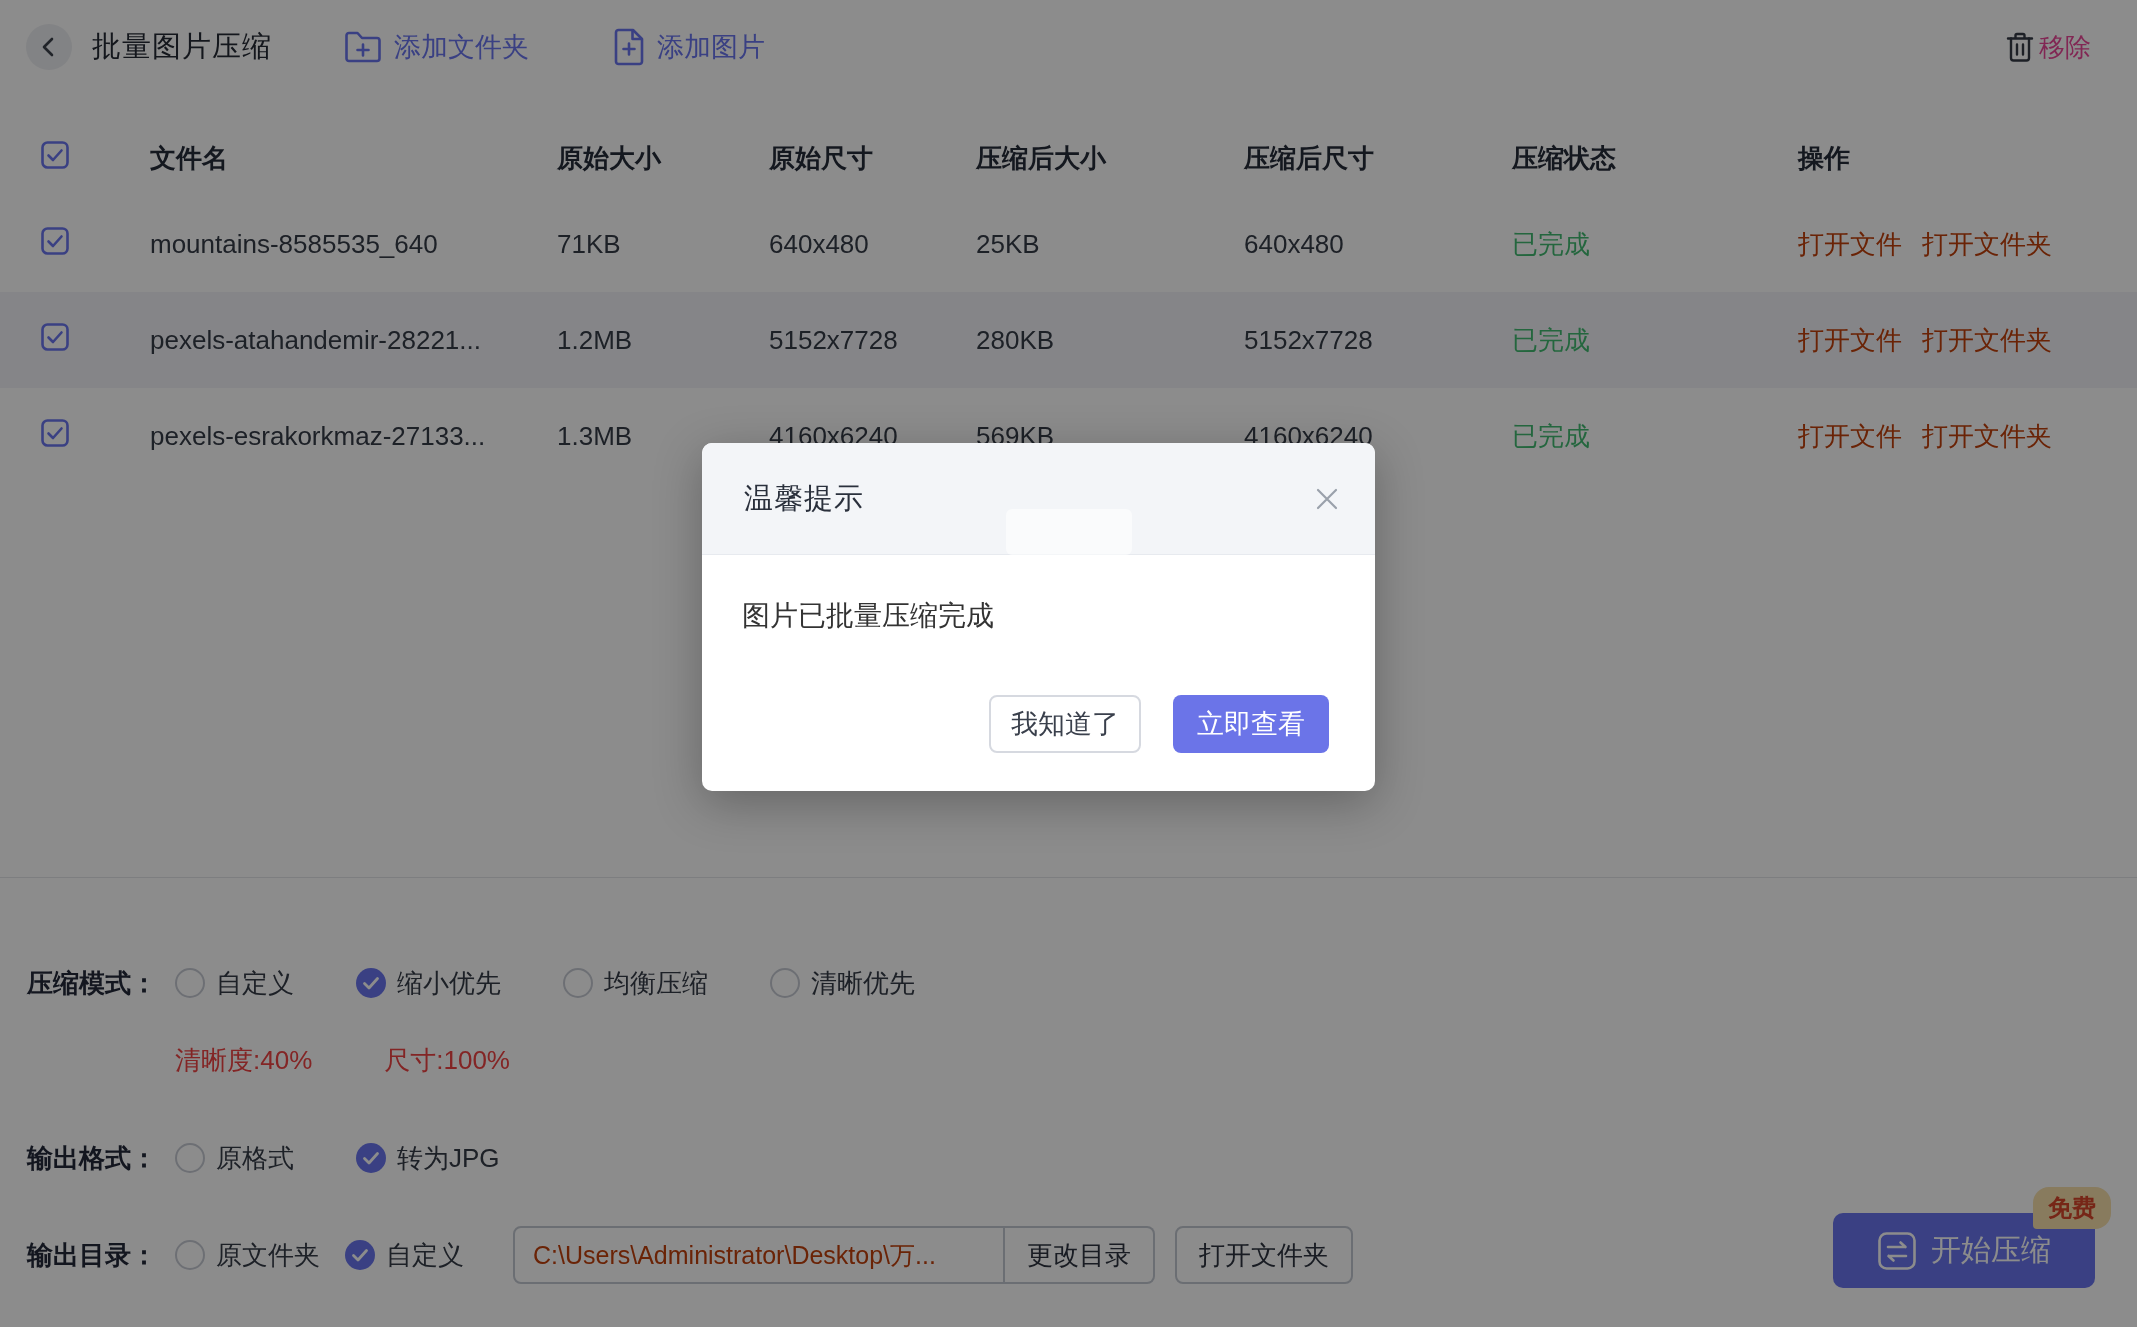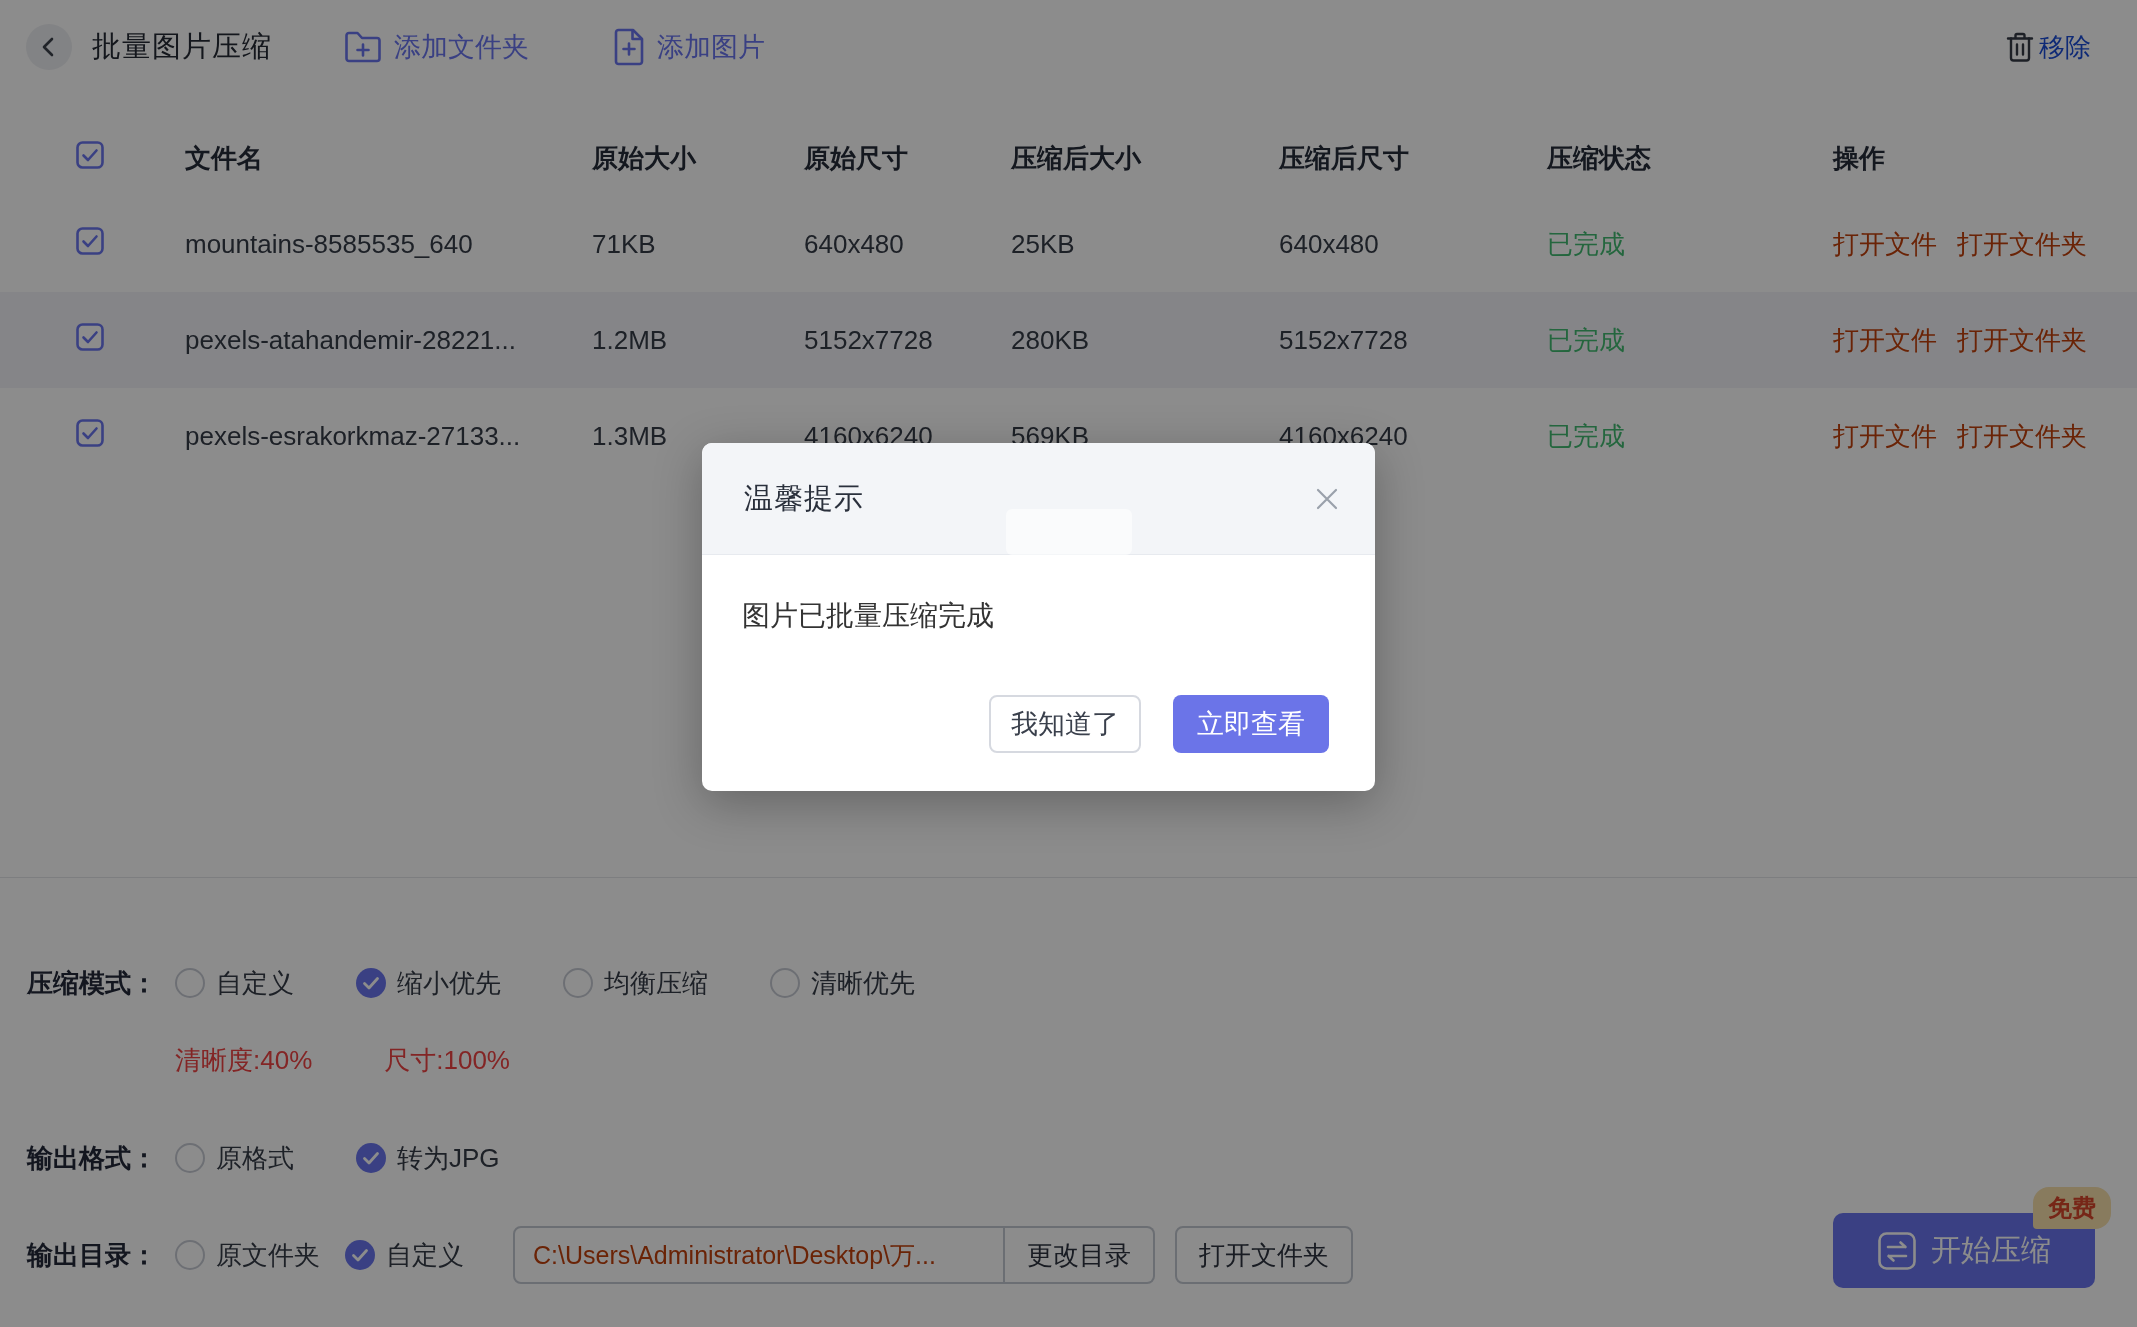--- a/index.html
+++ b/index.html
@@ -8,24 +8,24 @@
     background:#ffffff;color:#333;
     font-family:"Liberation Sans","DejaVu Sans",sans-serif;
   }
   
   .topbar{position:absolute;left:26px;top:24px;right:46px;display:flex;align-items:center}
   .back-btn{width:46px;height:46px;border-radius:50%;background:#edeff2;display:flex;align-items:center;justify-content:center;flex:0 0 auto;cursor:pointer}
   .page-title{font-size:29px;font-weight:500;color:#262b35;margin-left:20px;letter-spacing:1px}
   .tool-btn{display:flex;align-items:center;gap:10px;color:#6A76EE;font-size:27px;cursor:pointer}
   .add-folder{margin-left:70px}
   .add-image{margin-left:82px}
-  .remove-btn{margin-left:auto;display:flex;align-items:center;gap:3px;color:#1d4ed8;font-size:26px;cursor:pointer}
+  .remove-btn{margin-left:auto;display:flex;align-items:center;gap:3px;color:#ec4899;font-size:26px;cursor:pointer}
   
   .table{position:absolute;left:0;top:120px;width:2137px}
-  .trow{display:grid;grid-template-columns:109px 407px 212px 207px 268px 268px 286px 1fr;align-items:center;padding-left:76px;height:96px;font-size:26px;color:#363c48}
+  .trow{display:grid;grid-template-columns:109px 407px 212px 207px 268px 268px 286px 1fr;align-items:center;padding-left:41px;height:96px;font-size:26px;color:#363c48}
   .trow.head{height:76px;font-weight:700;color:#262c3a}
   .trow.stripe{background:#f2f3f7}
   .fname{white-space:nowrap;overflow:hidden}
   .status{color:#43bb72}
   .ops{display:flex;gap:20px}
   .link{color:#c2410c;cursor:pointer;white-space:nowrap}
   .cbx{width:28px;height:28px;display:inline-flex;cursor:pointer}
   
   .divider{position:absolute;top:877px;left:0;width:2137px;height:1px;background:#e4e6ea}
   

